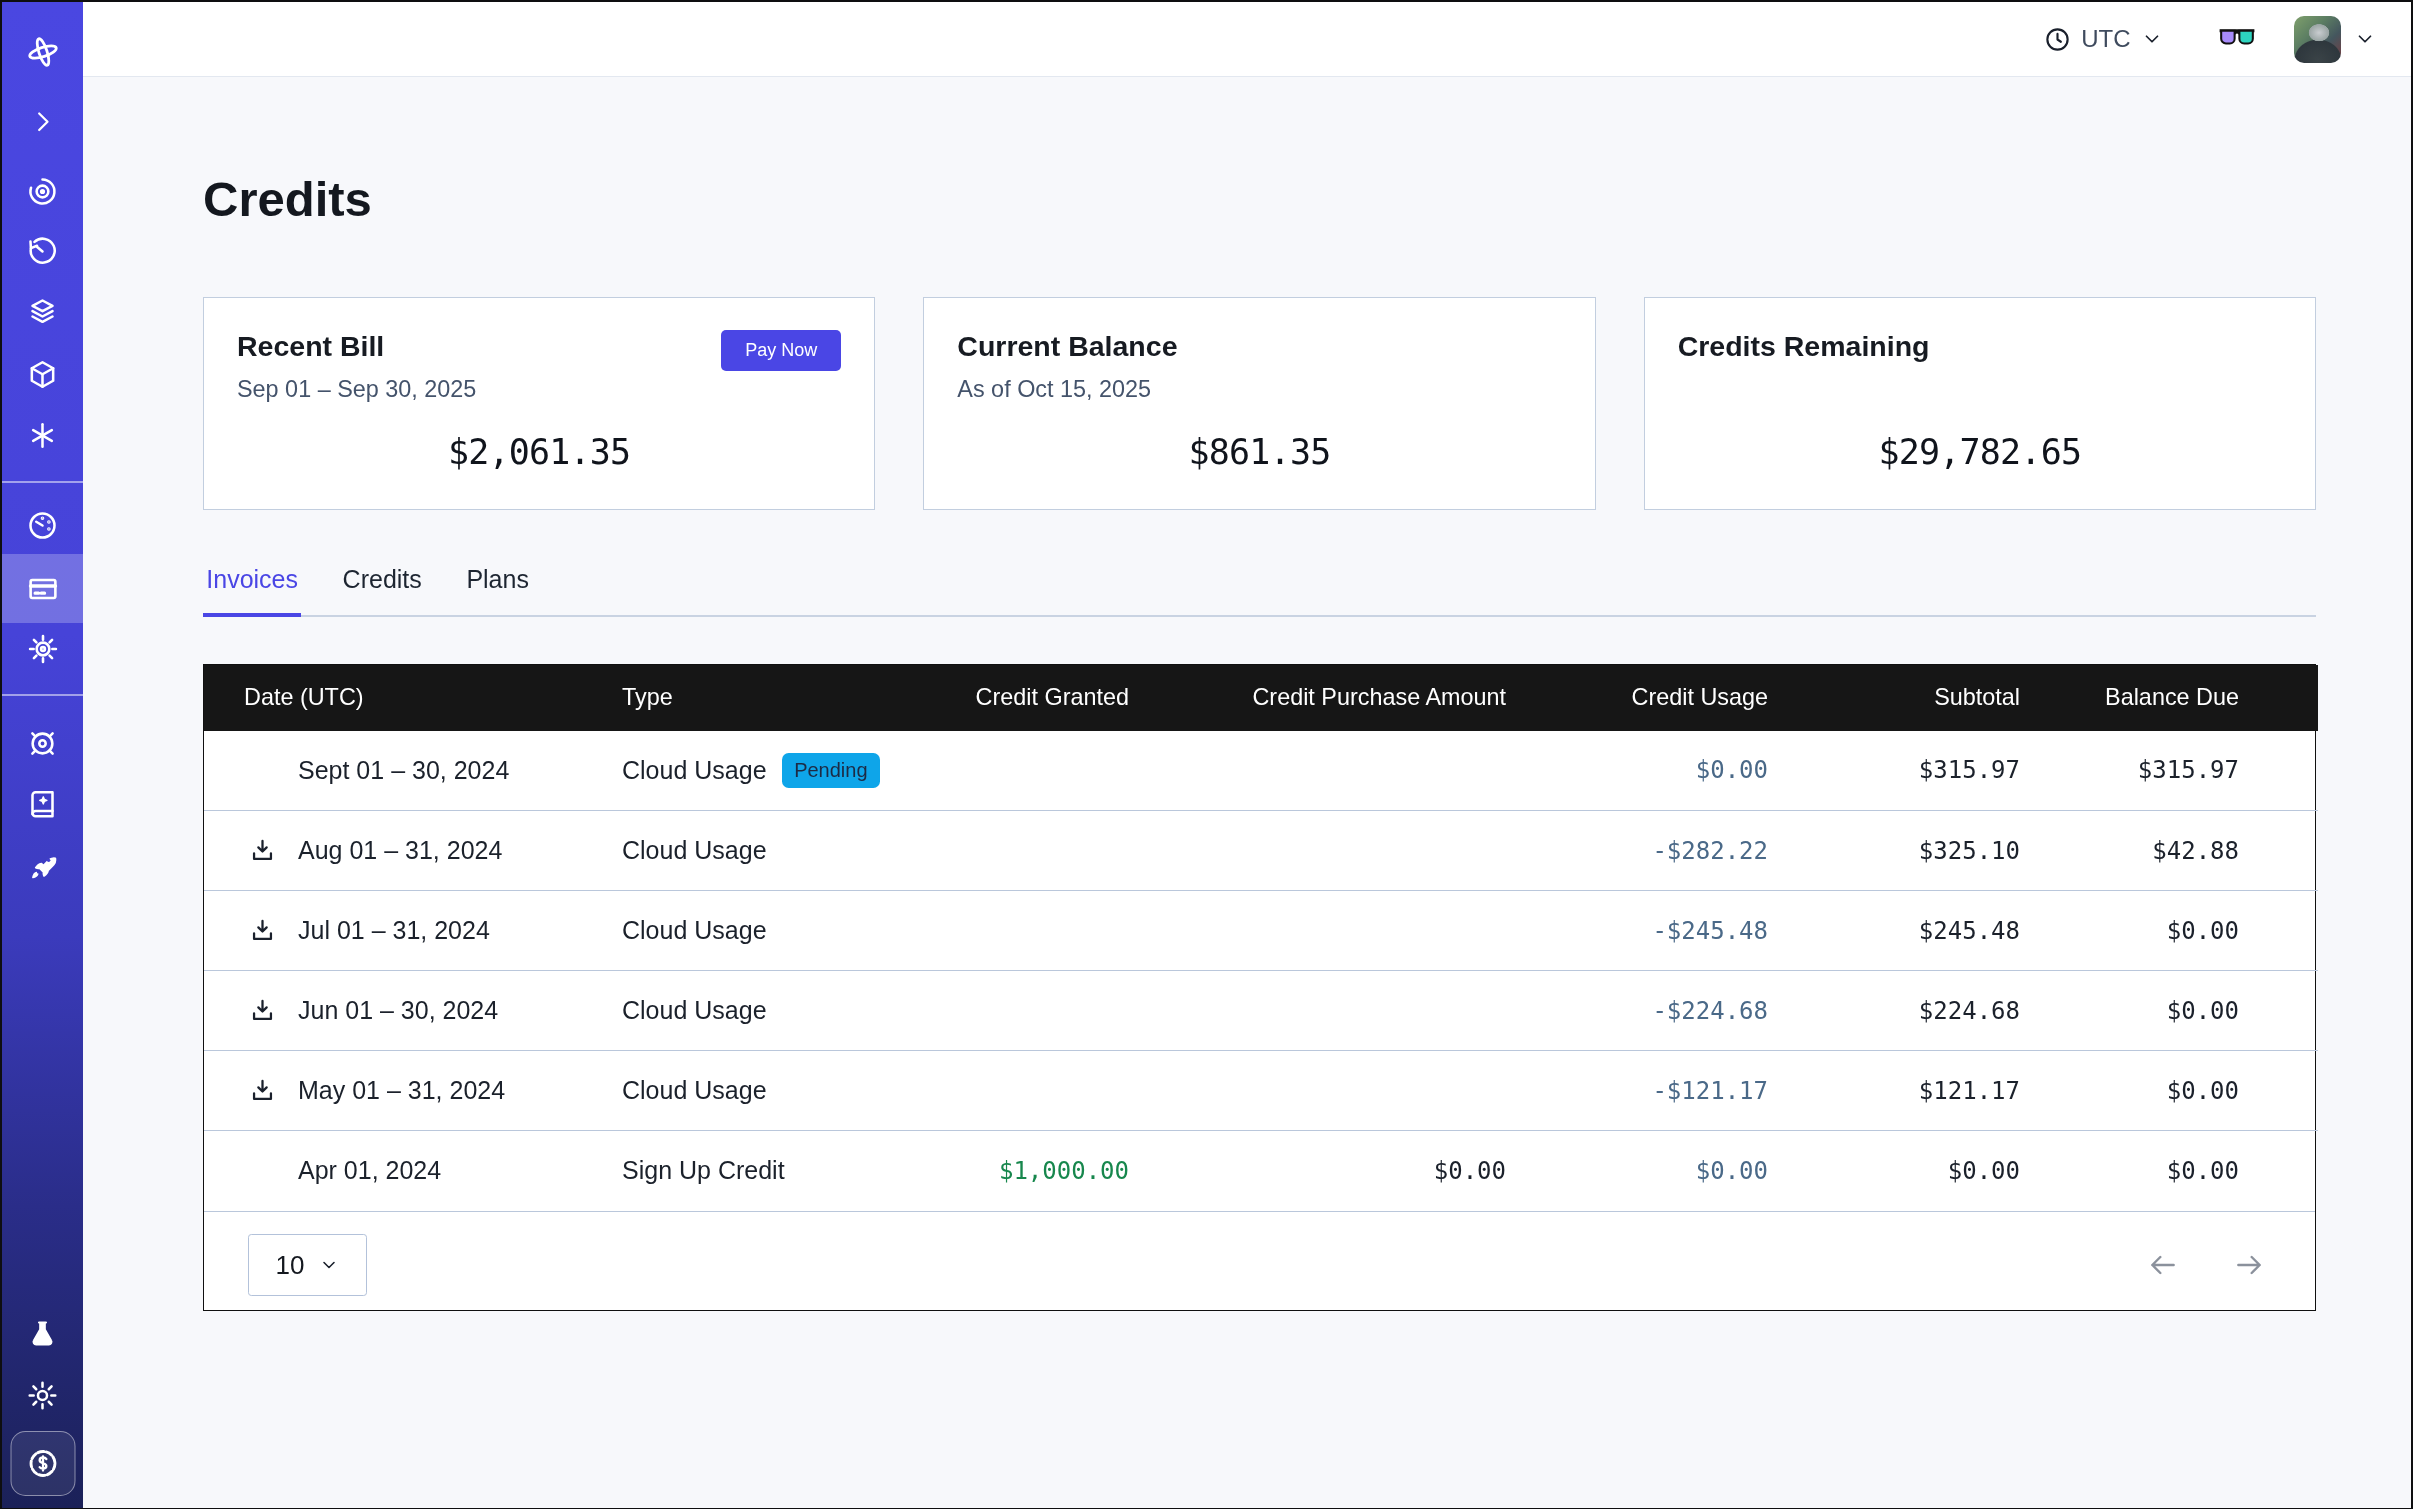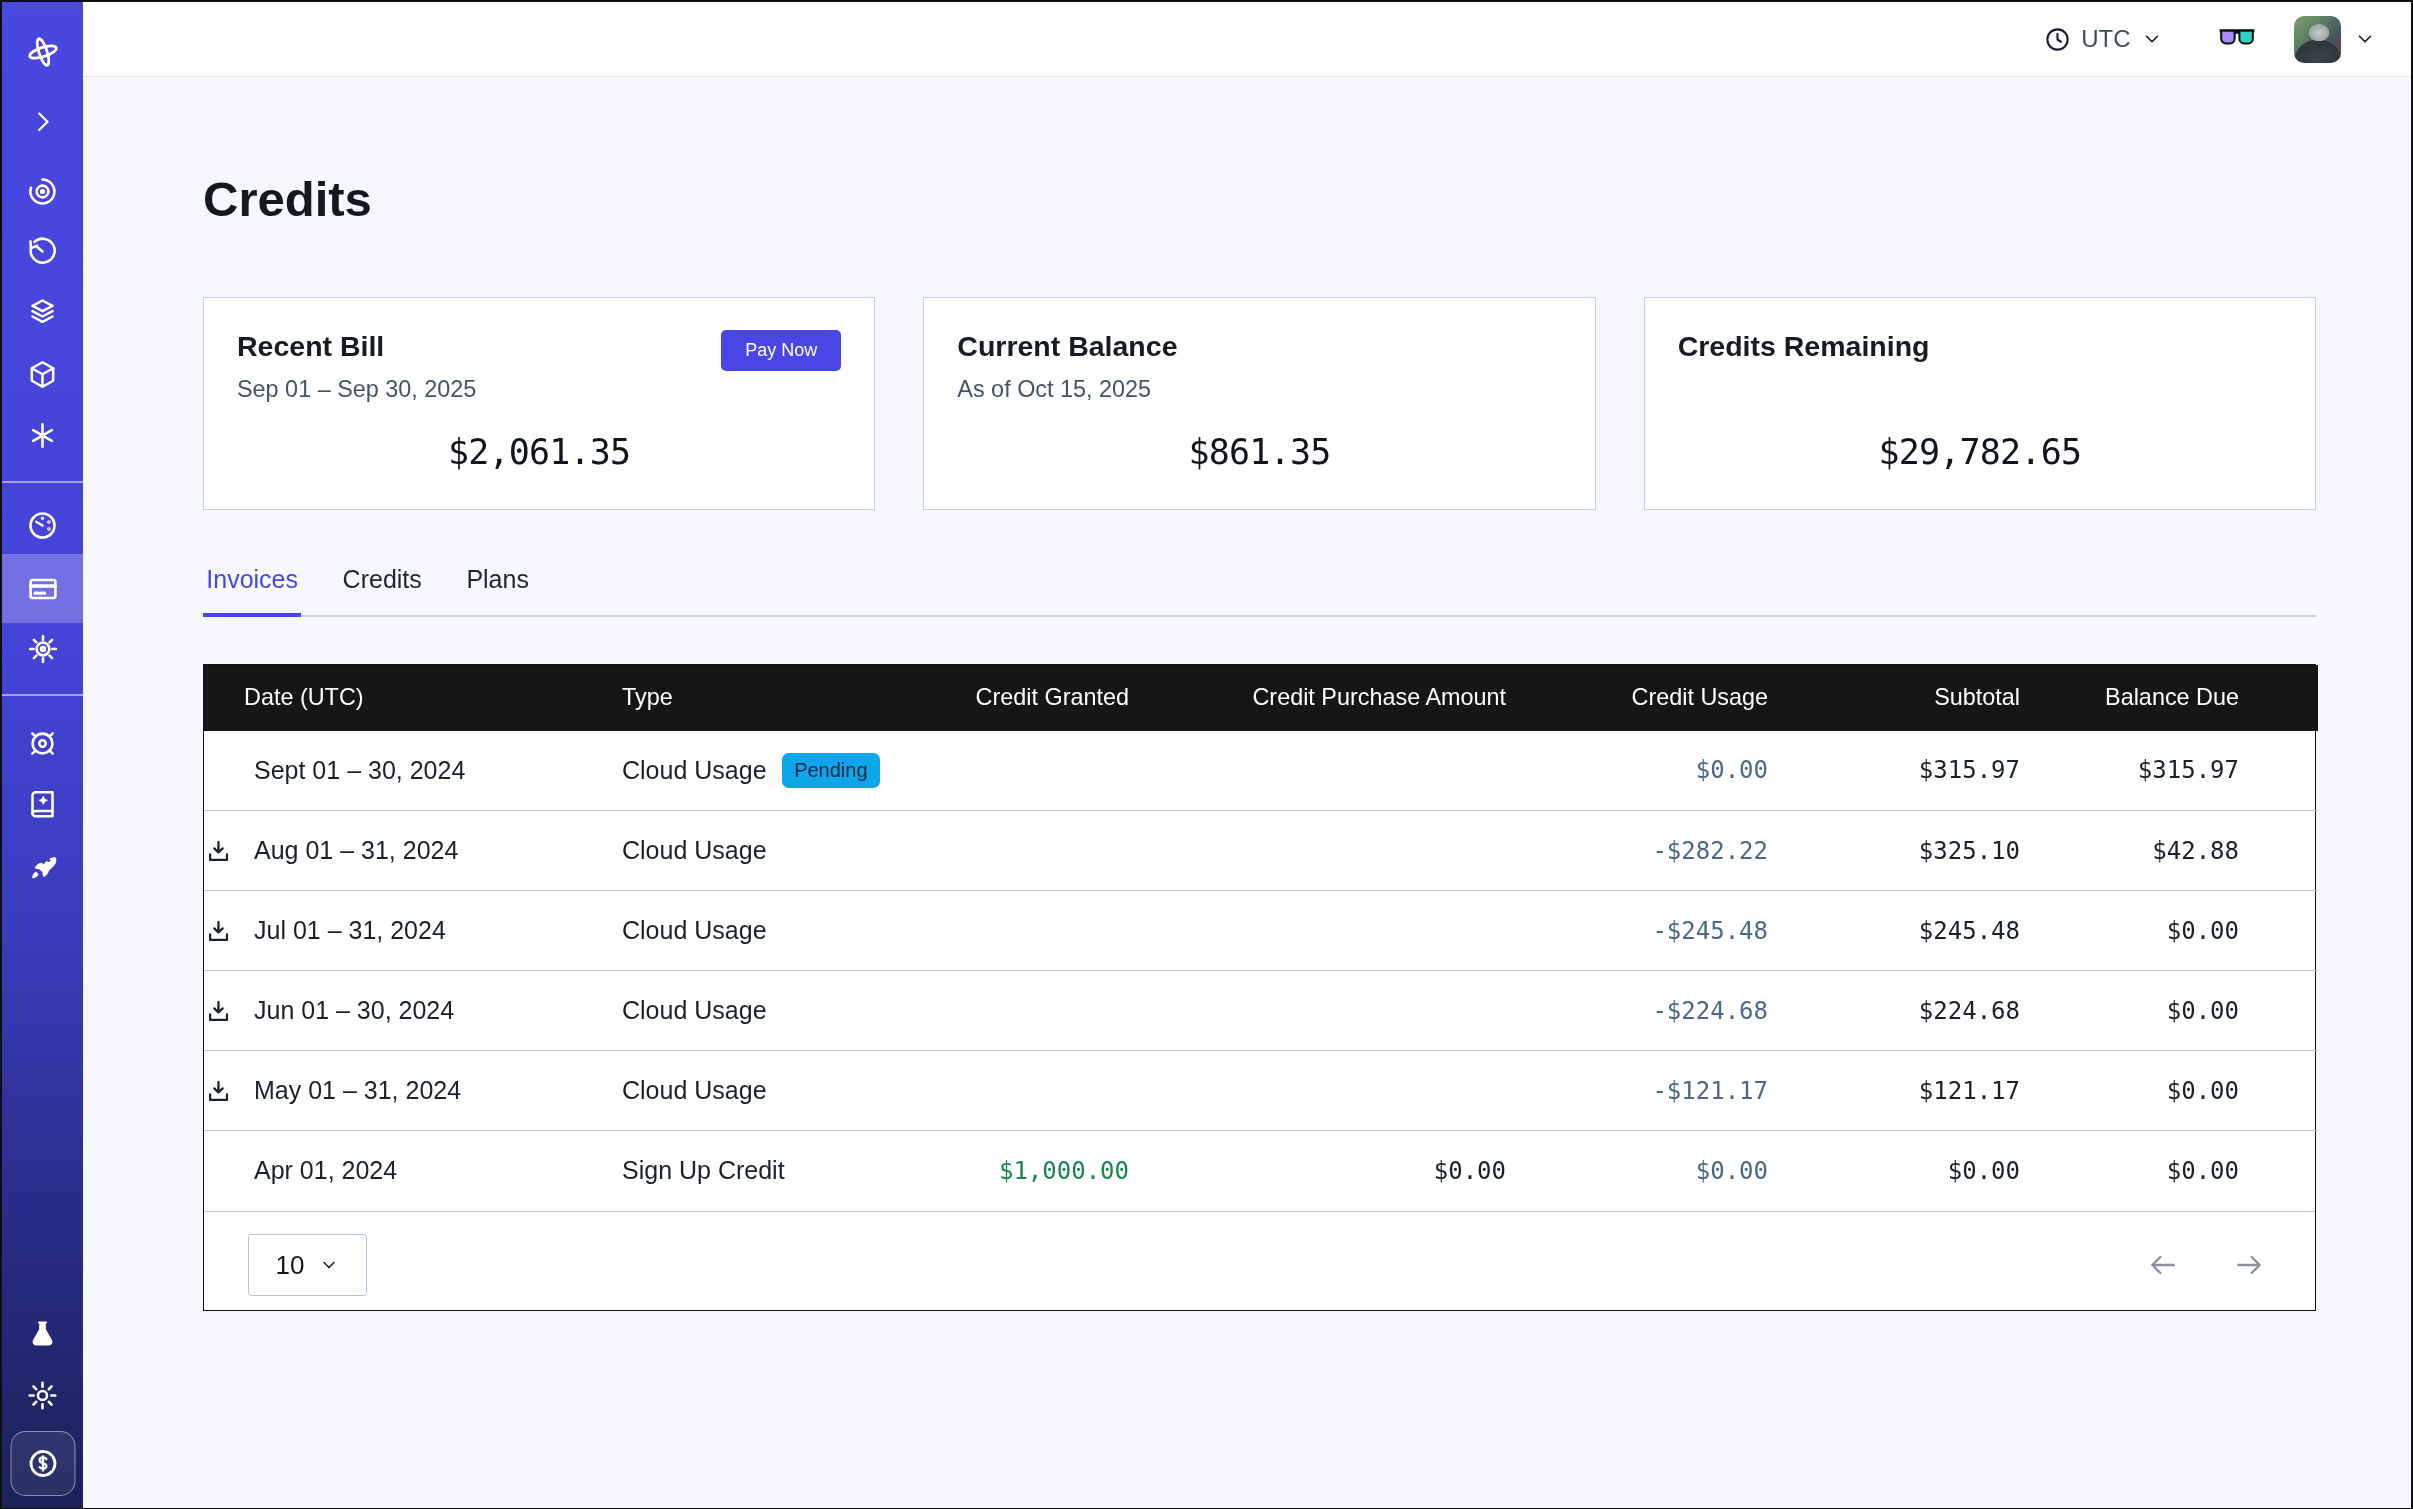--- a/index.html
+++ b/index.html
@@ -57,21 +57,21 @@
   
   .table-wrap{margin-top:47px;border:1.7px solid #101010;background:#fff;}
   table{width:100%;border-collapse:collapse;table-layout:fixed;}
   thead th{background:#161616;color:#fff;font-weight:500;font-size:23.4px;height:66px;}
   th.l,td.l{text-align:left;}
   th.r,td.r{text-align:right;}
   thead th:first-child{padding-left:40px;}
   thead th:last-child,tbody td:last-child{padding-right:79px;}
   tbody td{height:80px;font-size:25px;color:#1B212B;}
   tbody tr + tr td{border-top:1.7px solid #BAC7DB;}
-  .date-cell{display:flex;align-items:flex-end;}
+  .date-cell{display:flex;align-items:center;padding-left:44px;}
   .dl{width:49px;display:flex;align-items:center;}
   .dl.hidden svg{visibility:hidden;}
   .type-cell{white-space:nowrap;}
   .badge{display:inline-block;margin-left:15px;background:#0ea5e9;color:#1D2A44;font-size:20px;
     font-weight:500;padding:5.9px 12.6px;border-radius:6.7px;vertical-align:2.5px;}
   .mono{font-family:"DejaVu Sans Mono",monospace;font-size:24px;}
   td.usage{color:#4A6988;}
   td.granted{color:#17874D;}
 
   .table-footer{height:99px;display:flex;align-items:center;justify-content:space-between;

